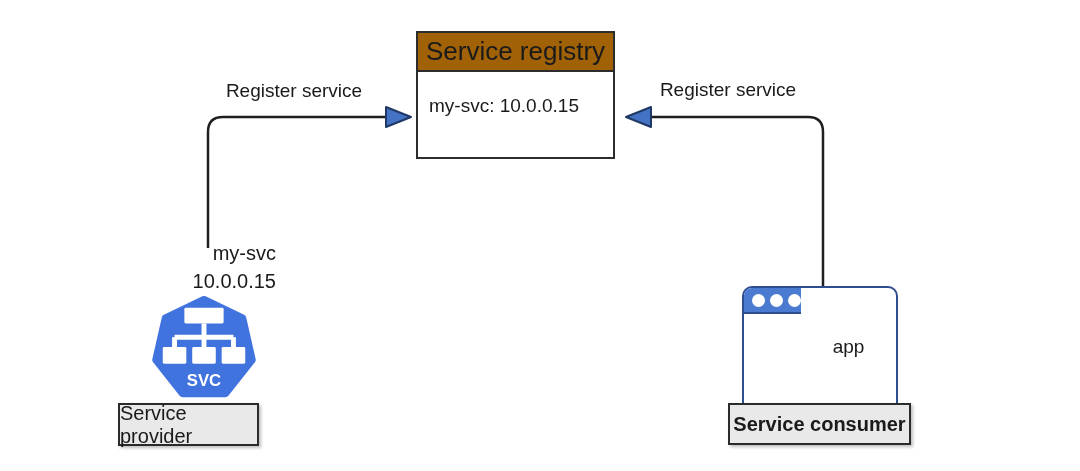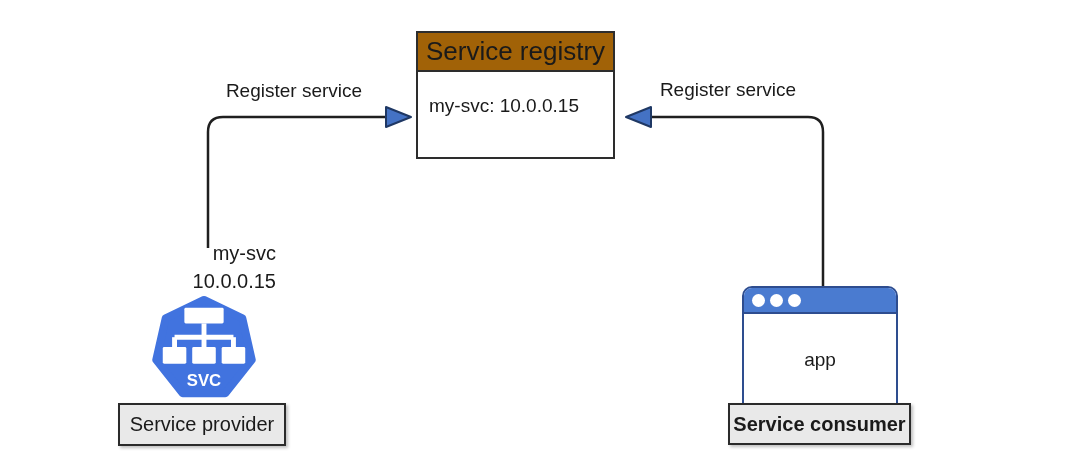--- a/index.html
+++ b/index.html
@@ -88,21 +88,21 @@
   .browser-window {
     position: absolute;
     left: 742px; top: 286px;
     width: 156px; height: 135px;
     border: 2px solid #2e4d8f;
     border-radius: 10px;
     box-sizing: border-box;
     background: #ffffff;
     overflow: hidden;
     display: flex;
-    flex-direction: column;
+    flex-direction: row;
   }
   .browser-titlebar {
     height: 24px;
     background: #4a7bd0;
     border-bottom: 2px solid #2e4d8f;
     display: flex;
     align-items: center;
     gap: 5px;
     padding-left: 8px;
   }
@@ -156,21 +156,21 @@
     </g>
     <g fill="#ffffff">
       <rect x="35" y="16" width="40" height="16" rx="1.5"></rect>
       <rect x="13" y="56" width="24" height="17" rx="1.5"></rect>
       <rect x="43" y="56" width="24" height="17" rx="1.5"></rect>
       <rect x="73" y="56" width="24" height="17" rx="1.5"></rect>
     </g>
     <text x="55" y="96" text-anchor="middle" fill="#ffffff" font-size="17" font-weight="600">SVC</text>
   </svg>
 
-  <div class="caption-box" style="left:118px; top:403px; width:168px; height:43px;">
+  <div class="caption-box" style="left:118px; top:403px; width:141px; height:43px;">
     <span>Service provider</span>
   </div>
 
   <div class="browser-window">
     <div class="browser-titlebar">
       <span class="browser-dot"></span>
       <span class="browser-dot"></span>
       <span class="browser-dot"></span>
     </div>
     <div class="browser-body">

